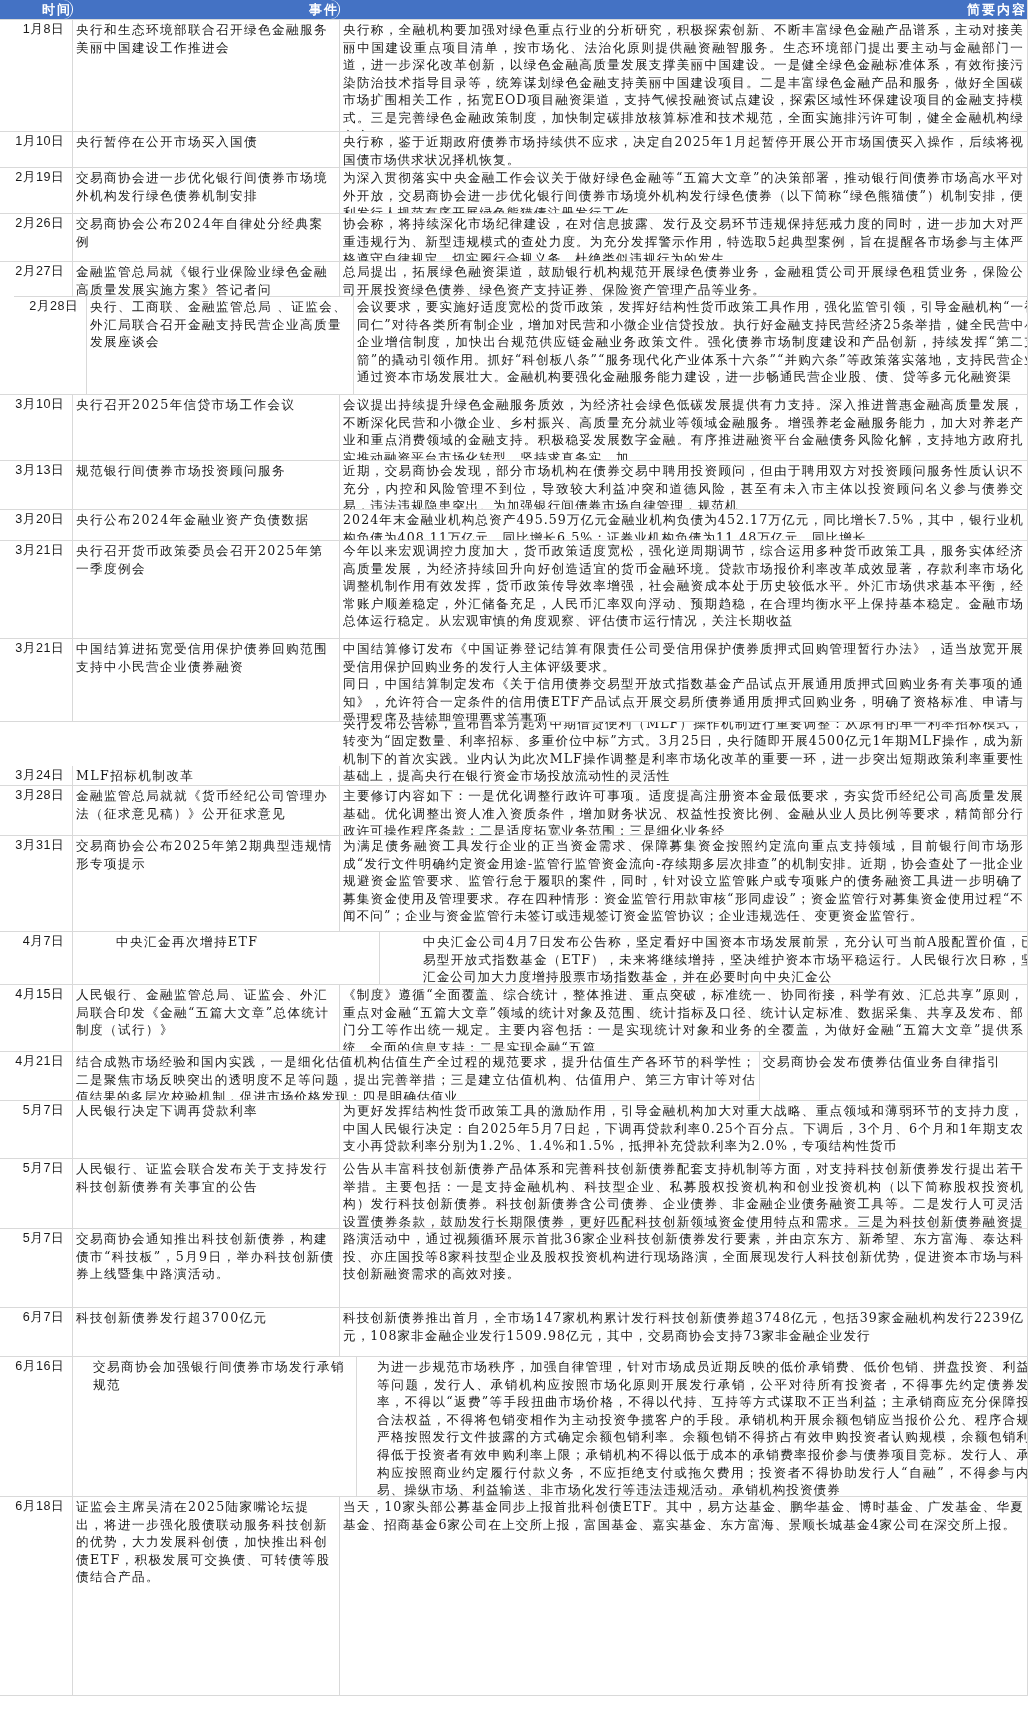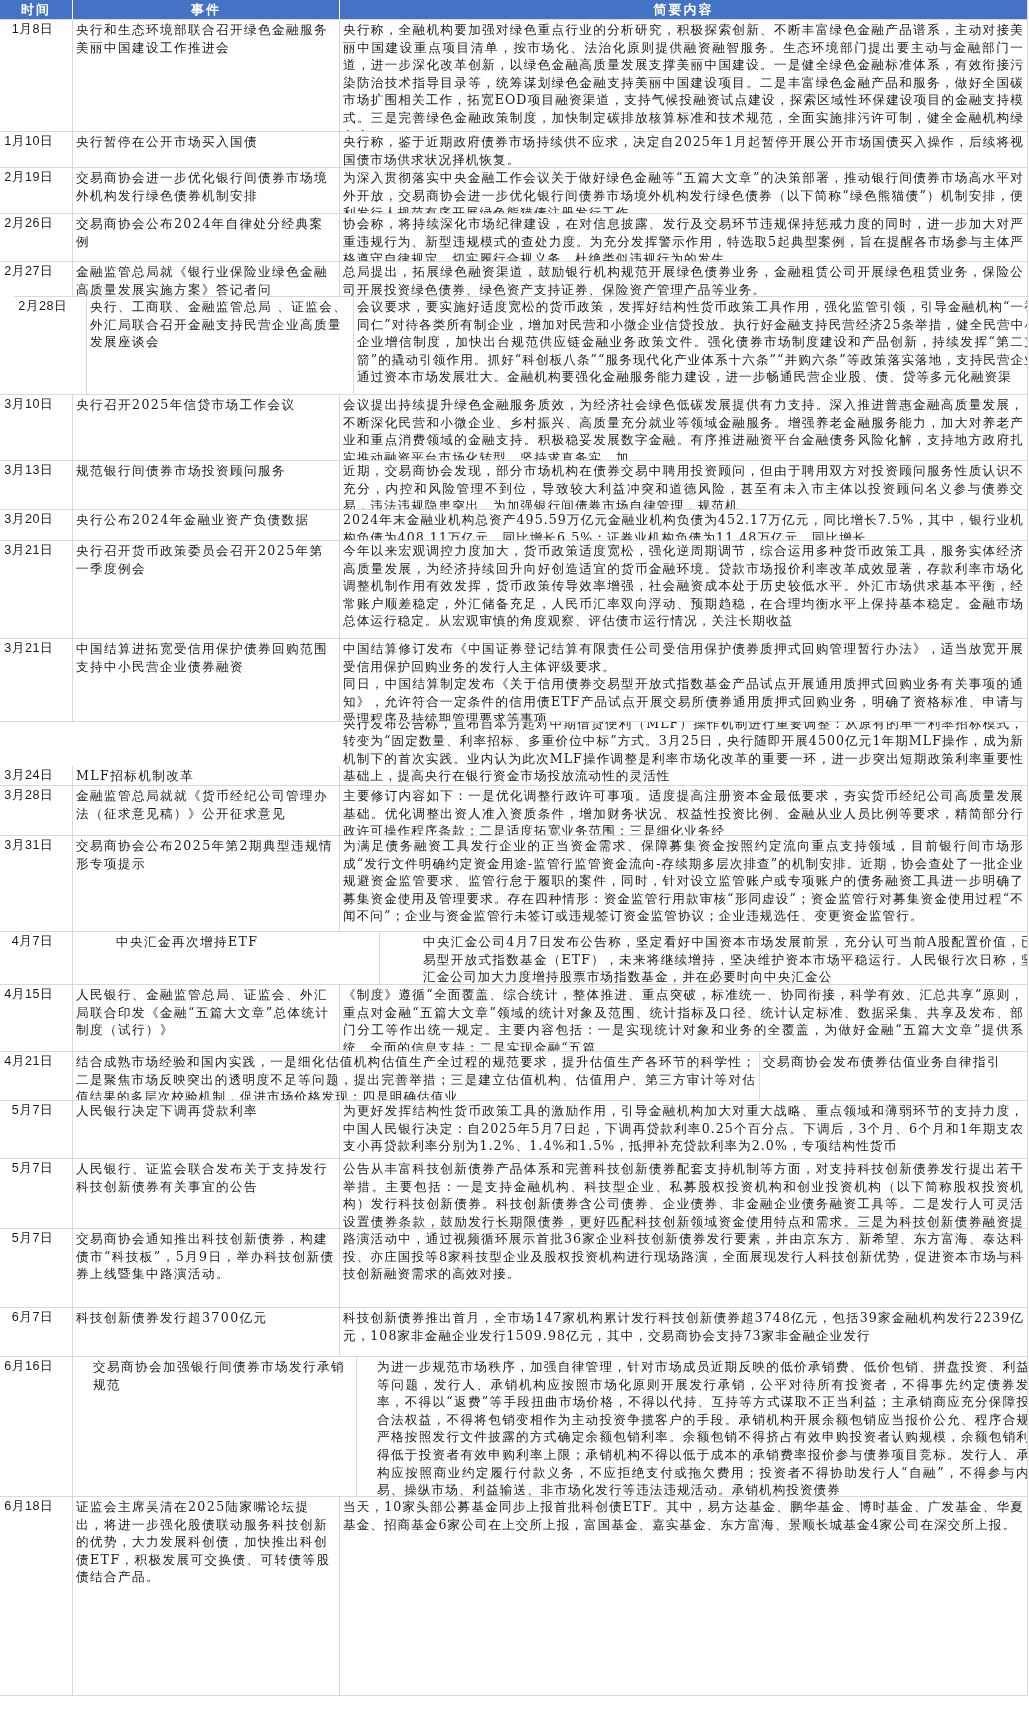--- a/index.html
+++ b/index.html
@@ -1,27 +1,27 @@
 <!DOCTYPE html>
 <html><head>
 <meta charset="utf-8">
 <style>
   html, body { margin: 0; padding: 0; background: #ffffff; }
   body { width: 1029px; height: 1730px; overflow: hidden; font-family: "DejaVu Serif", "Liberation Serif", serif; color: #1a1a1a; }
   .table { position: relative; width: 1027px; border-right: 1px solid #d9d9d9; border-bottom: 1px solid #d9d9d9; }
   .header { display: flex; height: 19px; background: #4472c4; color: #ffffff; font-weight: bold; font-size: 13px; line-height: 19px; }
-  .header .c { text-align: center; border-right: 1px solid #ffffff; box-sizing: border-box; letter-spacing: 2px; }
+  .header .c { text-align: right; border-right: 1px solid #ffffff; box-sizing: border-box; letter-spacing: 2px; border-radius: 9px; }
   .header .c:last-child { border-right: none; }
   .c1 { width: 73px; flex: 0 0 73px; }
   .c2 { width: 267px; flex: 0 0 267px; }
   .c3 { width: 687px; flex: 0 0 687px; }
   .row { display: flex; border-top: 1px solid #d9d9d9; box-sizing: border-box; overflow: hidden; }
   .row .c { box-sizing: border-box; border-right: 1px solid #d9d9d9; font-size: 12.6px; line-height: 17.6px; padding: 1px 3px 0 3px; overflow: hidden; white-space: pre-wrap; word-break: break-all; letter-spacing: 1.4px; }
   .row .c:last-child { border-right: none; }
-  .row .c1 { text-align: right; font-family: "Liberation Sans", "DejaVu Sans", sans-serif; letter-spacing: 0.5px; padding-right: 19px; }
+  .row .c1 { text-align: right; font-family: "Liberation Sans", "DejaVu Sans", sans-serif; letter-spacing: 0.5px; padding-right: 8px; }
   .row .c3 { letter-spacing: 1.05px; text-align: justify; }
 </style>
 </head>
 <body>
 
 <div class="table">
   <div class="header">
     <div class="c c1">时间</div>
     <div class="c c2">事件</div>
     <div class="c c3">简要内容</div>

